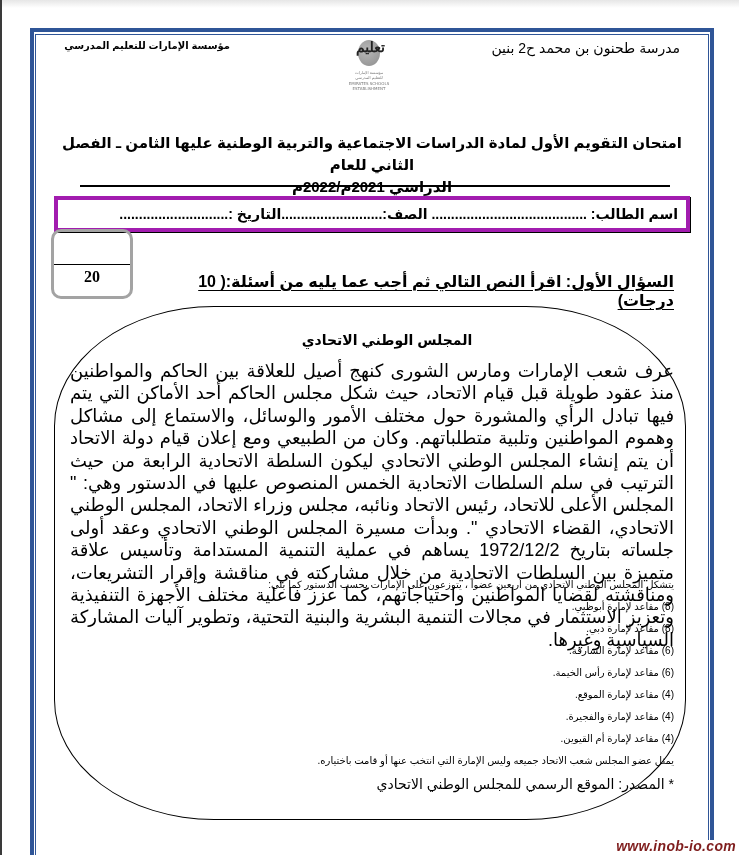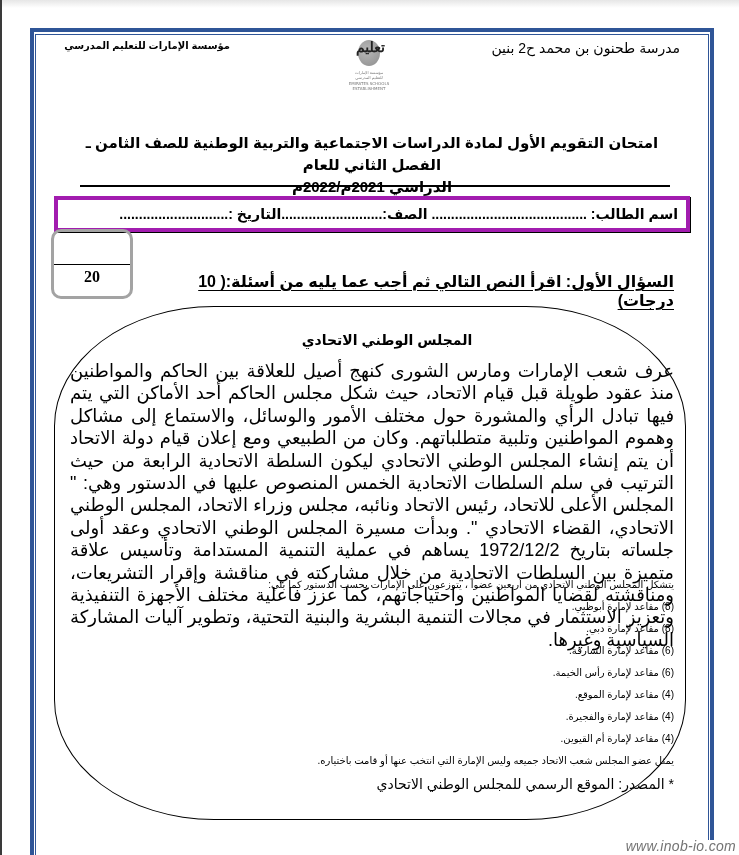--- a/index.html
+++ b/index.html
@@ -82,22 +82,22 @@
   .passage-body {
     left: 70px; top: 360px; width: 604px; text-align: justify; font-size: 18px; line-height: 22.4px;
     text-align-last: right;
   }
   .composition { left: 70px; top: 574px; width: 604px; text-align: right; font-size: 10px; line-height: 22px; }
   .seat-list { list-style: none; margin: 0; padding: 0; }
   .seat-list li { margin: 0; padding: 0; }
   .source { left: 70px; top: 776px; width: 604px; text-align: right; font-size: 14px; }
 
   .watermark {
-    left: 560px; top: 838px; width: 176px; text-align: right; font-size: 14px; font-weight: normal; font-style: italic;
-    color: #737373; letter-spacing: 0.3px;
+    left: 560px; top: 838px; width: 176px; text-align: right; font-size: 14px; font-weight: bold; font-style: italic;
+    color: #7f1d1d; letter-spacing: 0.3px;
   }
 </style>
 </head>
 <body>
 
 <div class="top-shade"></div>
 <div class="left-edge"></div>
 
 <div class="frame-top"></div>
 <div class="frame-top-inner"></div>
@@ -113,21 +113,21 @@
   <div class="glyph rtl">تعليم</div>
   <div class="tiny rtl" style="top:33px">مؤسسة الإمارات</div>
   <div class="tiny rtl" style="top:38px">للتعليم المدرسي</div>
   <div class="tiny" style="top:44px">EMIRATES SCHOOLS</div>
   <div class="tiny" style="top:49px">ESTABLISHMENT</div>
 </div>
 
 <div class="abs school-name rtl">مدرسة طحنون بن محمد ح2 بنين</div>
 
 <div class="abs exam-title rtl">
-  <div>امتحان التقويم الأول لمادة الدراسات الاجتماعية والتربية الوطنية للصف الثامن ـ الفصل الثاني للعام</div>
+  <div>امتحان التقويم الأول لمادة الدراسات الاجتماعية والتربية الوطنية عليها الثامن ـ الفصل الثاني للعام</div>
   <div>الدراسي 2021م/2022م</div>
 </div>
 <div class="abs title-rule"></div>
 
 <div class="abs student-box">
   <div class="student-line rtl">اسم الطالب: ........................................ الصف:..........................التاريخ :............................</div>
 </div>
 
 <div class="abs score-box">
   <div class="score-top"></div>

